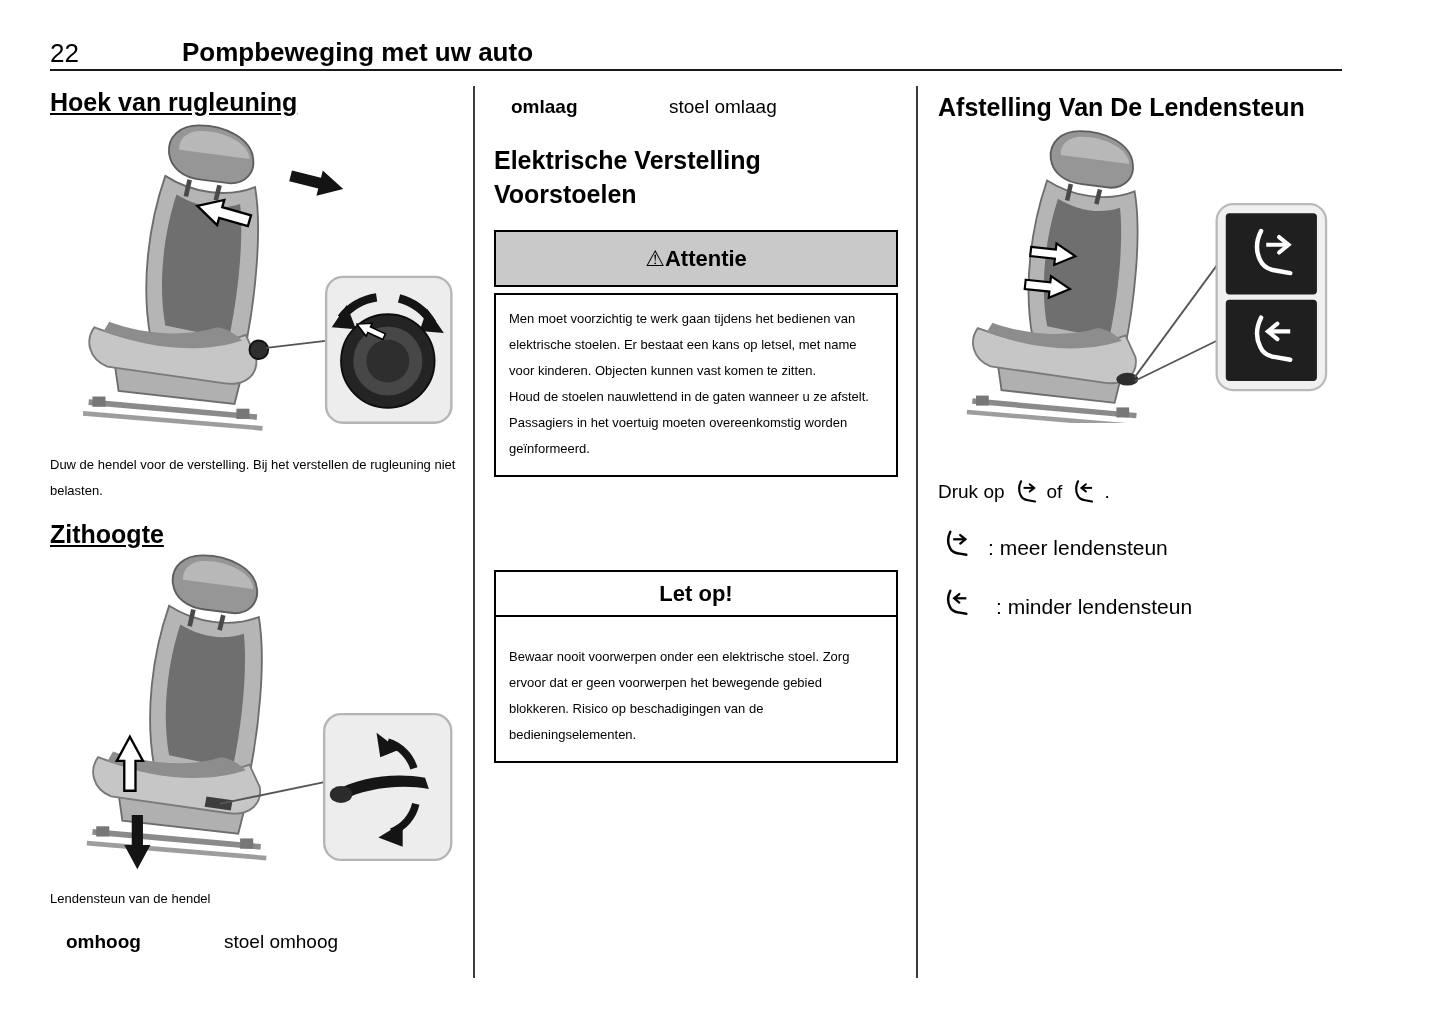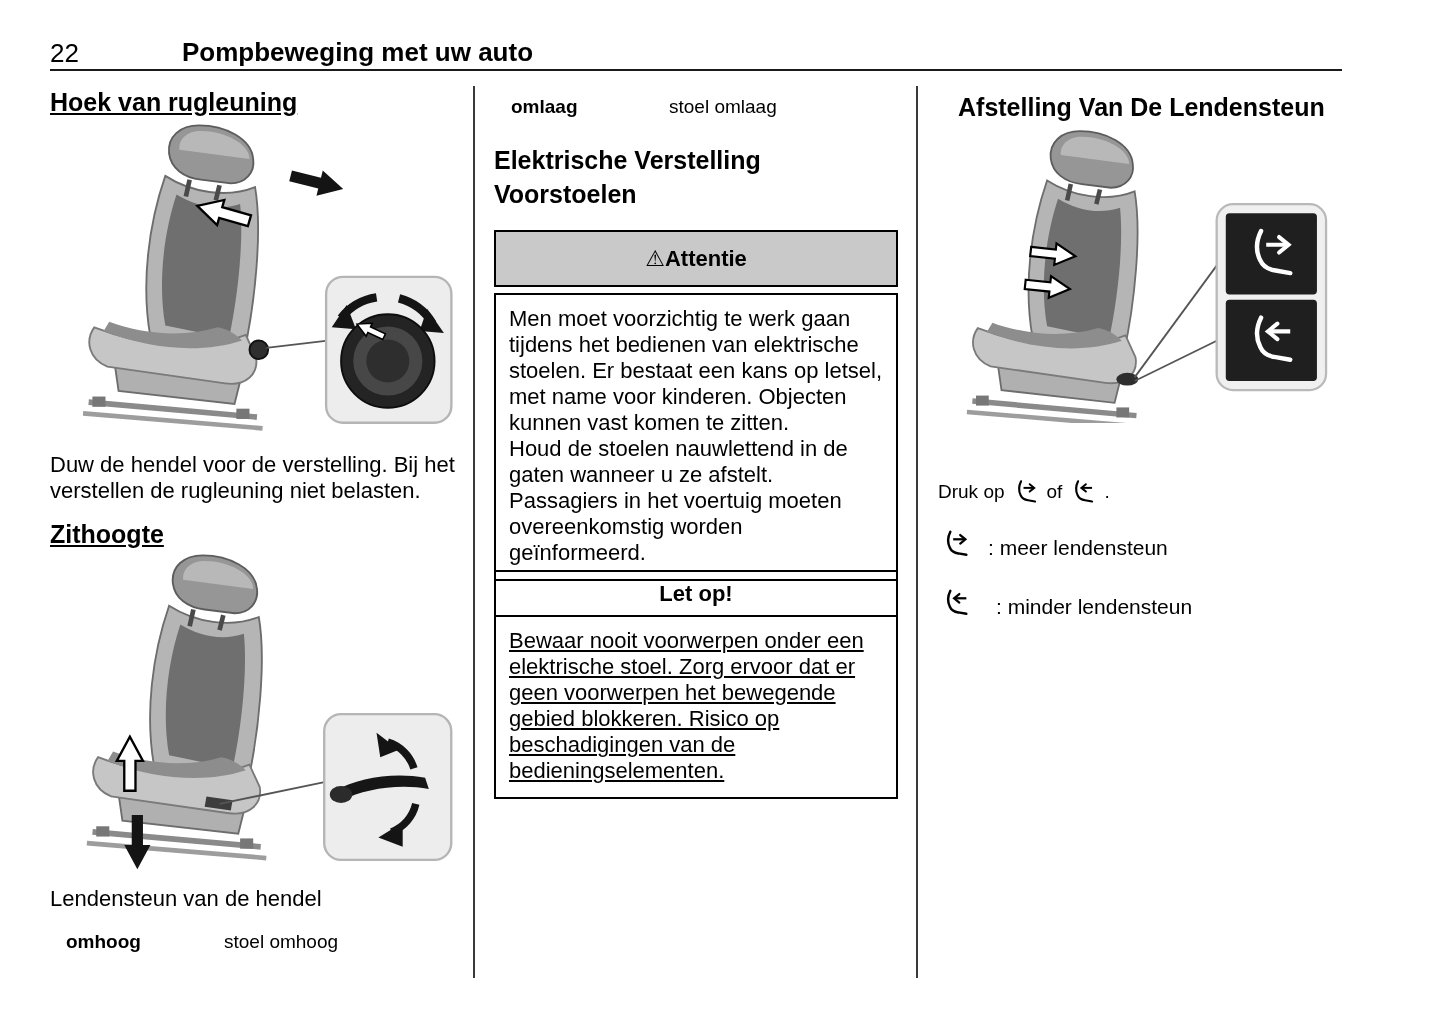--- a/index.html
+++ b/index.html
@@ -12,21 +12,21 @@
   .page-number { left:50px; top:38px; font-size:26px; }
   .chapter-title { left:182px; top:37px; font-size:26px; font-weight:bold; }
   .header-rule { left:50px; top:69px; width:1292px; height:2px; background:#1a1a1a; }
 
   .col-divider { top:86px; height:892px; width:2px; background:#3a3a3a; }
   .divider-1 { left:473px; }
   .divider-2 { left:916px; }
 
   .heading-sm { font-size:25px; font-weight:bold;text-decoration:underline; }
   .heading-lg { font-size:25px; font-weight:bold; line-height:34px; }
-  .body-text  { font-size:22px; line-height:26px; }
+  .body-text  { font-size:13px; line-height:26px; }
 
   .def-row { display:flex; font-size:19px; }
   .def-term { font-weight:bold; width:158px; }
 
   
   .warn-header {
     left:494px; top:230px; width:404px; height:57px;
     background:#c9c9c9; border:2px solid #000;
     display:flex; align-items:center; justify-content:center;
     font-size:22px; font-weight:bold;
@@ -35,21 +35,21 @@
     left:494px; top:293px; width:404px;
     border:2px solid #000; padding:11px 13px 13px 13px;
   }
   .warn-body p + p { }
   .notice-box { left:494px; top:570px; width:404px; border:2px solid #000; }
   .notice-header {
     border-bottom:2px solid #000; height:45px;
     display:flex; align-items:center; justify-content:center;
     font-size:22px; font-weight:bold;
   }
-  .notice-body { padding:11px 13px 13px 13px;text-decoration:underline; }
+  .notice-body { padding:27px 13px 13px 13px; }
 
   
   .instruction { display:inline-flex; align-items:center; gap:7px; font-size:19px; }
   .legend-row { display:flex; align-items:flex-end; gap:16px; font-size:21px; }
   .inline-icon { width:28px; height:28px; color:#000; }
   .legend-icon { width:32px; height:32px; color:#000; }
 
   svg.illustration { display:block; }
   .hidden-defs { position:absolute; width:0; height:0; overflow:hidden; }
 </style>
@@ -169,21 +169,21 @@
 <div class="abs warn-body body-text">
   <p>Men moet voorzichtig te werk gaan tijdens het bedienen van elektrische stoelen. Er bestaat een kans op letsel, met name voor kinderen. Objecten kunnen vast komen te zitten.</p>
   <p>Houd de stoelen nauwlettend in de gaten wanneer u ze afstelt. Passagiers in het voertuig moeten overeenkomstig worden geïnformeerd.</p>
 </div>
 
 <div class="abs notice-box">
   <div class="notice-header">Let op!</div>
   <div class="notice-body body-text">Bewaar nooit voorwerpen onder een elektrische stoel. Zorg ervoor dat er geen voorwerpen het bewegende gebied blokkeren. Risico op beschadigingen van de bedieningselementen.</div>
 </div>
 
-<div class="abs heading-lg" style="left:938px; top:90px; width:410px;margin-left:20px;">Afstelling Van De Lendensteun</div>
+<div class="abs heading-lg" style="left:938px; top:90px; width:410px;">Afstelling Van De Lendensteun</div>
 
 <svg class="abs illustration" style="left:945px; top:122px;" width="392" height="301" viewBox="0 0 430 330">
   <use href="#seat-base" x="0" y="0" width="300" height="340"></use>
   <g>
       <use href="#arrow-shape" transform="translate(94,142) rotate(6) scale(0.85)" fill="#fff" stroke="#000" stroke-width="2.8"></use>
     </g>
   <g>
       <use href="#arrow-shape" transform="translate(88,178) rotate(6) scale(0.85)" fill="#fff" stroke="#000" stroke-width="2.8"></use>
     </g>
   <ellipse cx="200" cy="282" rx="12" ry="7" fill="#2e2e2e"></ellipse>

